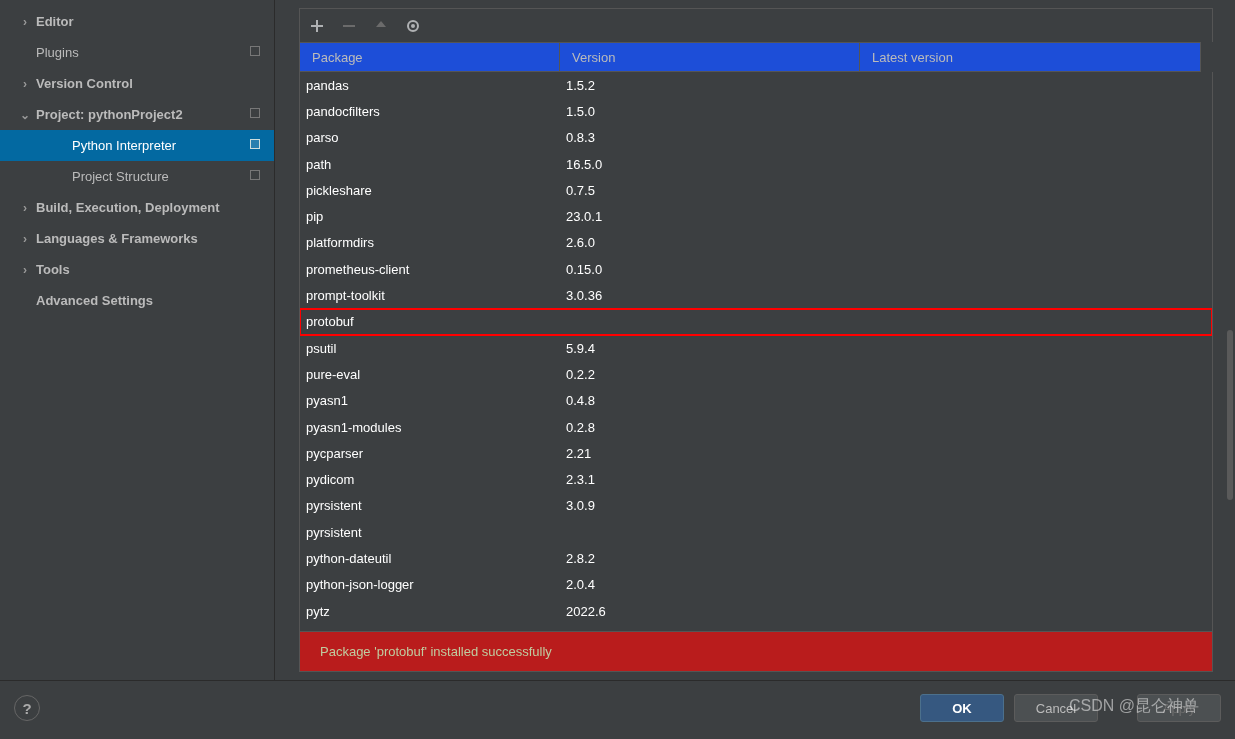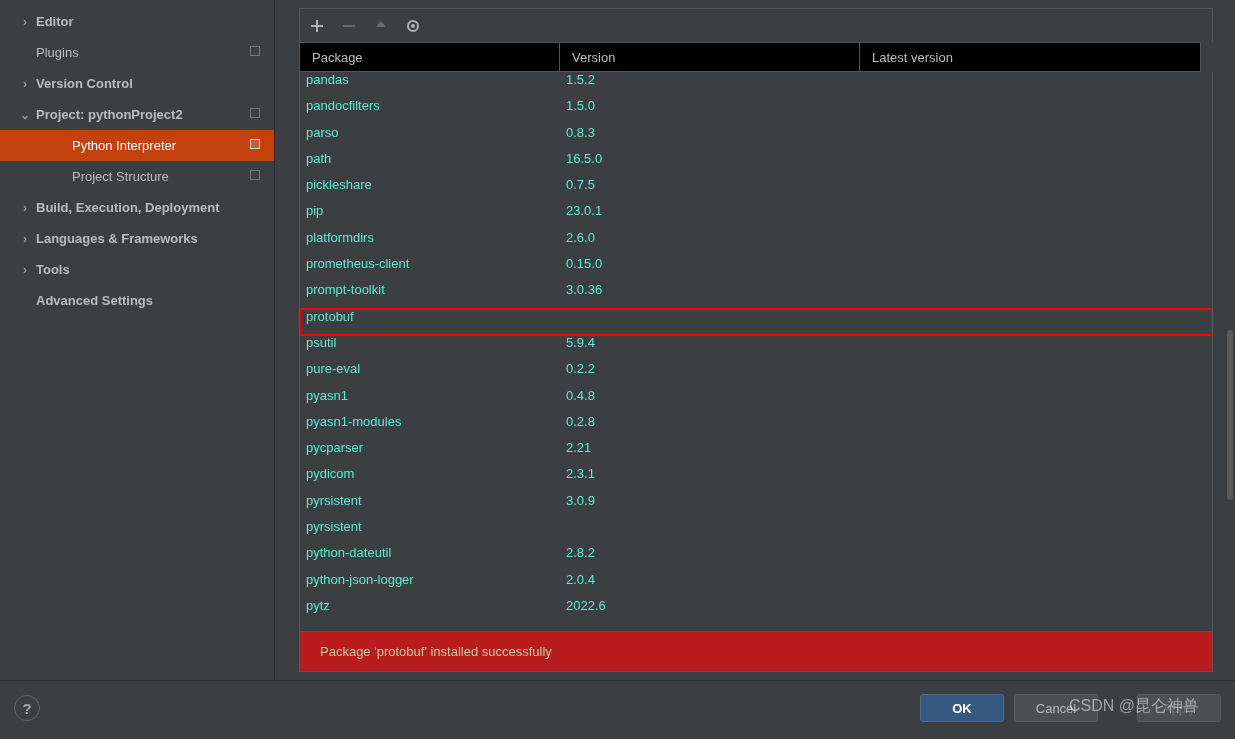--- a/index.html
+++ b/index.html
@@ -35,21 +35,21 @@
   .side-item .arrow {
     width: 14px;
     display: inline-block;
     color: #999;
     font-size: 12px;
     text-align: center;
     margin-right: 4px;
   }
   .side-item.bold { font-weight: bold; }
   .side-item.selected {
-    background: #c2410c;
+    background: #0369a1;
     color: #fff;
   }
   .side-item.indent1 { padding-left: 54px; }
   .side-item .pin {
     position: absolute;
     right: 14px;
     top: 9px;
     width: 10px;
     height: 10px;
     border: 1px solid #777;
@@ -78,21 +78,21 @@
     width: 18px; height: 18px;
     display: flex; align-items: center; justify-content: center;
     color: #afb1b3; font-size: 16px; cursor: pointer;
   }
   .toolbar .tool-btn.disabled { color: #6b6b6b; cursor: default;}
   .tool-btn svg { width: 16px; height: 16px; fill:#afb1b3;}
   .disabled svg{fill:#6b6b6b;}
 
   .table-header {
     height: 30px;
-    background: #000000;
+    background: #1d4ed8;
     border: 1px solid #555;
     display: flex;
     align-items: center;
     color: #bbb;
     margin-right: 22px;
   }
   .th {
     padding-left: 12px;
     border-right: 1px solid #555;
     height: 100%;
@@ -107,22 +107,22 @@
     border: 1px solid #555;
     border-top: none;
     overflow-y: auto;
     margin-right: 10px;
     flex: 1;
     position: relative;
   }
   .row {
     height: 26.3px;
     display: flex;
-    align-items: flex-start;
-    color: #5eead4;
+    align-items: center;
+    color: #ffffff;
   }
   .row .cell { padding-left: 6px;}
   .row .cell.pkg { width: 260px;}
   .row .cell.ver { width: 300px;}
   .row .cell.latest { flex:1;}
   .row.highlighted {
     outline: 2px solid red;
     outline-offset: -1px;
   }
   .status-bar {

